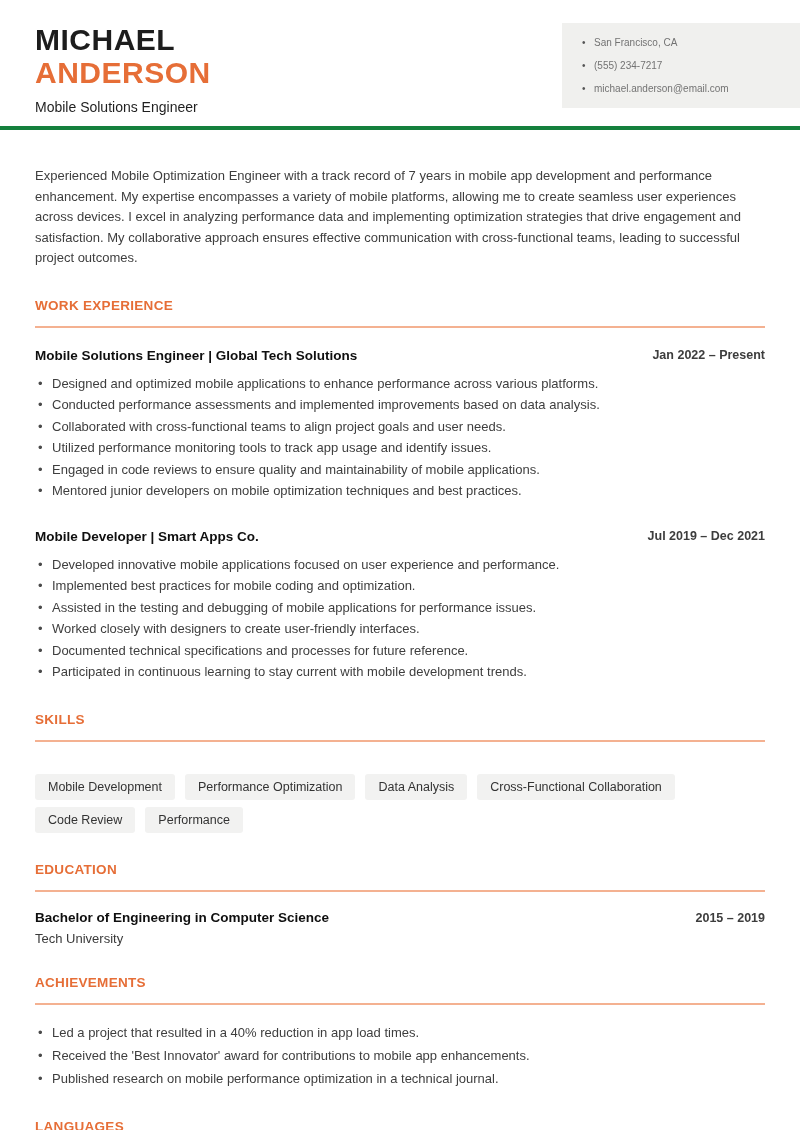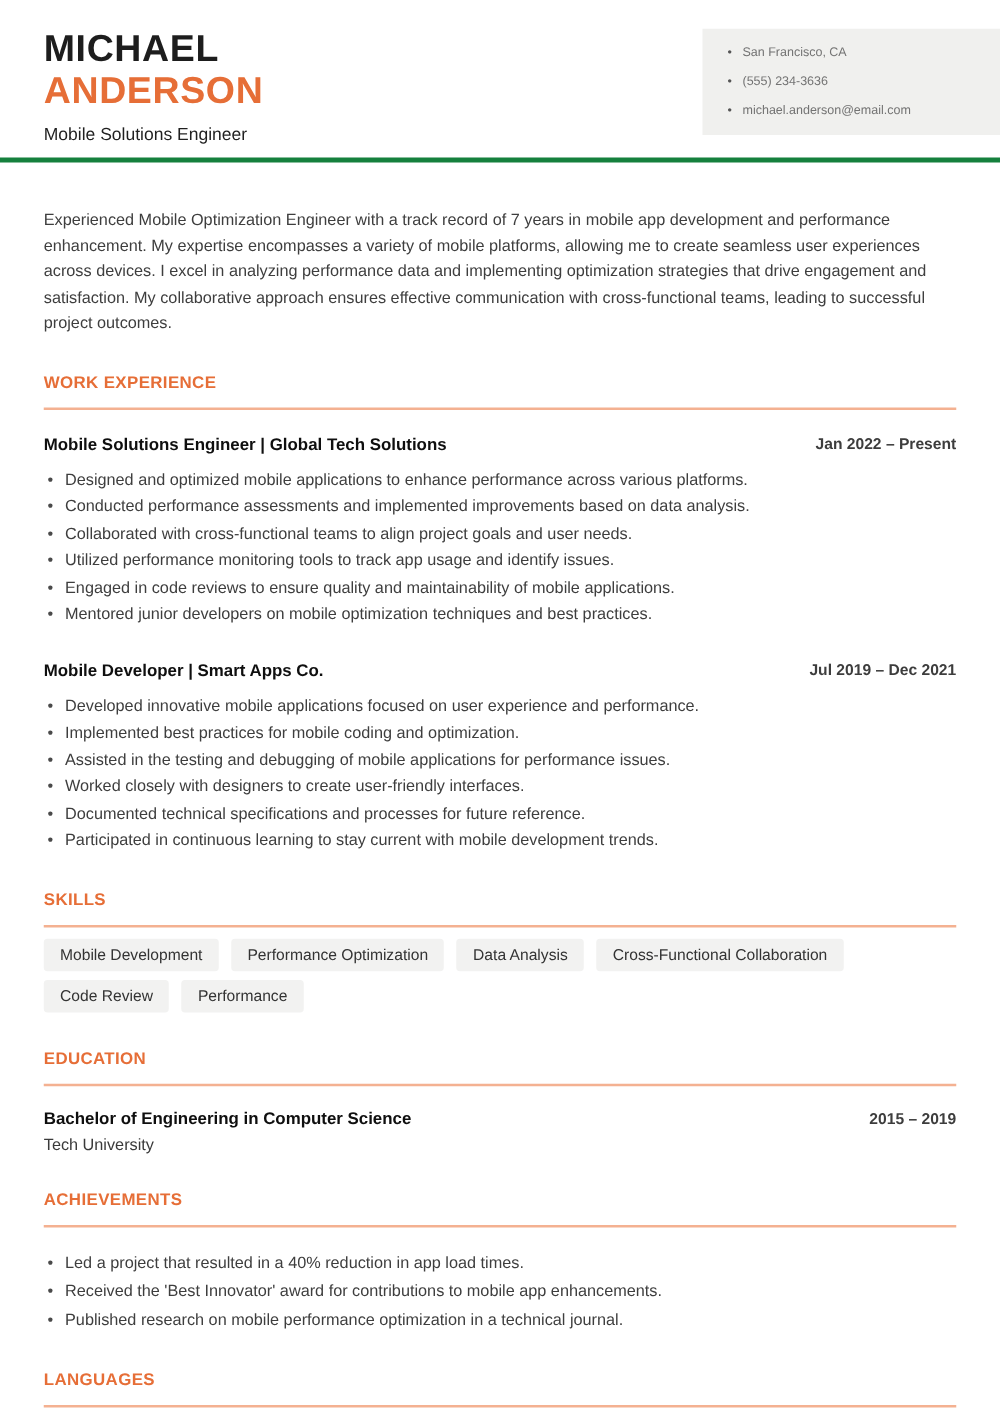--- a/index.html
+++ b/index.html
@@ -105,21 +105,21 @@
     content: "•";
     position: absolute;
     left: 3px;
     color: #4a4a4a;
   }
 
   .pills {
     display: flex;
     flex-wrap: wrap;
     gap: 7px 10px;
-    margin-top: 9px;
+    margin-top: 32px;
   }
   .pill {
     background: #f2f2f1;
     color: #333333;
     font-size: 12.5px;
     padding: 6px 13px;
     border-radius: 3px;
     line-height: 14px;
   }
 
@@ -138,21 +138,21 @@
 <div class="page">
 
   <div class="header">
     <div class="name-block">
       <div class="name-line first">MICHAEL</div>
       <div class="name-line last">ANDERSON</div>
       <div class="job-subtitle">Mobile Solutions Engineer</div>
     </div>
     <div class="contact-box">
       <div class="contact-item">San Francisco, CA</div>
-      <div class="contact-item">(555) 234-3636</div>
+      <div class="contact-item">(555) 234-7217</div>
       <div class="contact-item">michael.anderson@email.com</div>
     </div>
   </div>
 
   <div class="main">
 
     <p class="summary">Experienced Mobile Optimization Engineer with a track record of 7 years in mobile app development and performance enhancement. My expertise encompasses a variety of mobile platforms, allowing me to create seamless user experiences across devices. I excel in analyzing performance data and implementing optimization strategies that drive engagement and satisfaction. My collaborative approach ensures effective communication with cross-functional teams, leading to successful project outcomes.</p>
 
     <h2 class="section-title">WORK EXPERIENCE</h2>
     <hr class="rule">

